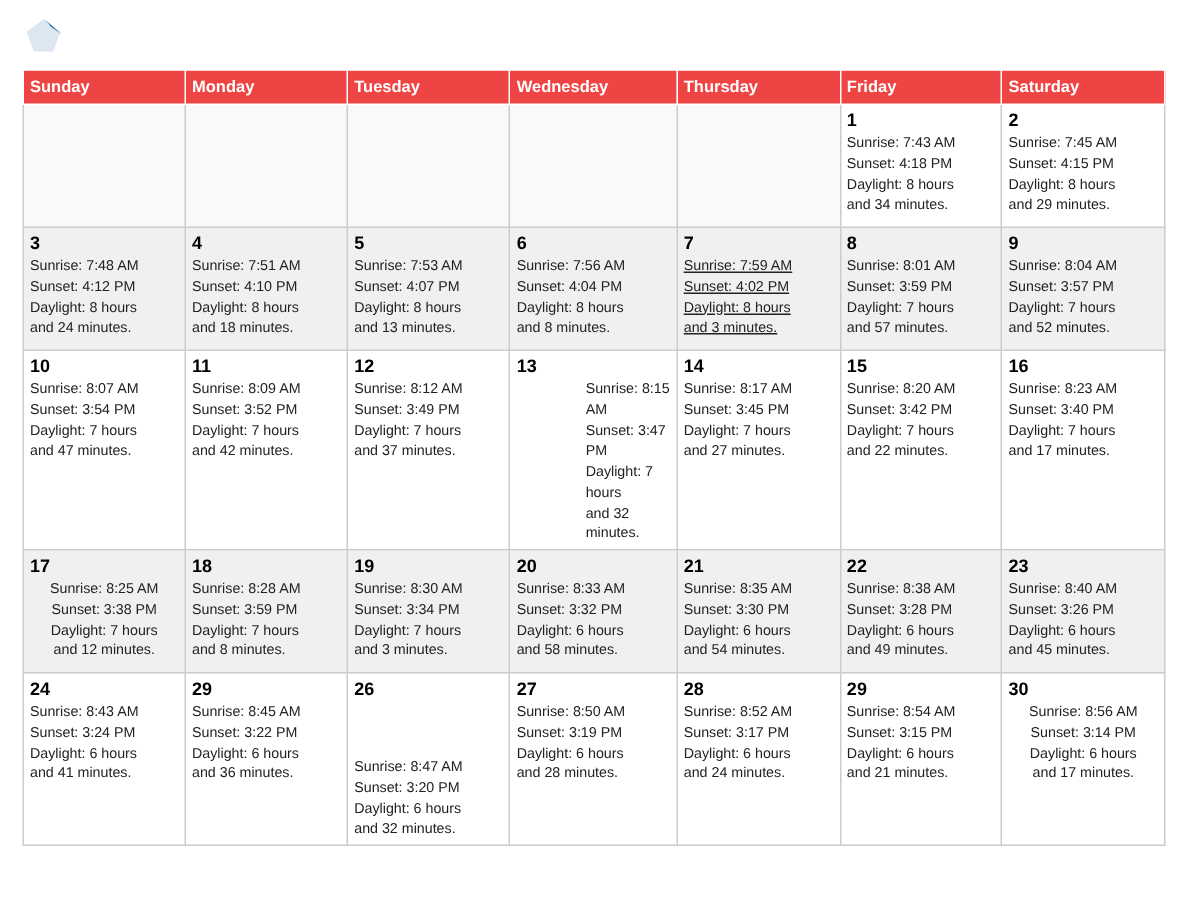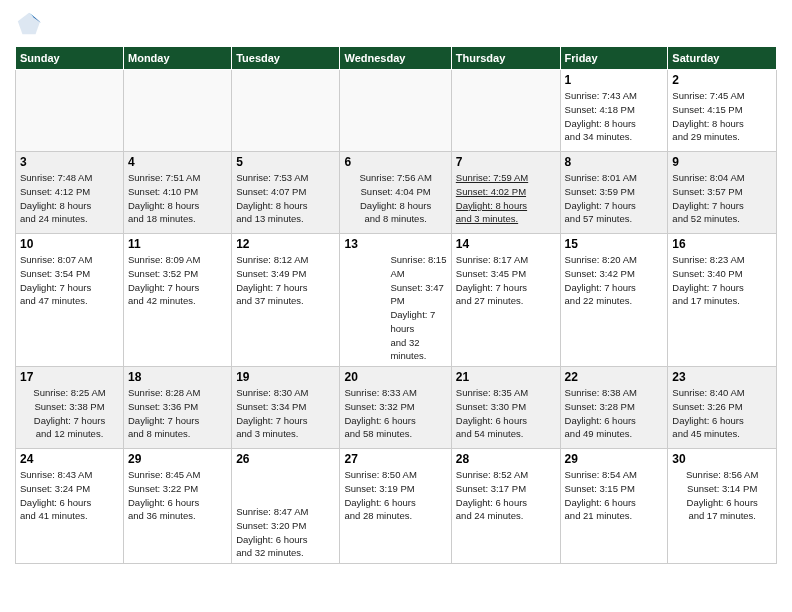--- a/index.html
+++ b/index.html
@@ -46,21 +46,21 @@
     .subtitle {
       font-size: 13px;
       color: #444;
     }
     .calendar {
       width: 100%;
       border-collapse: collapse;
       font-size: 10px;
     }
     .calendar th {
-      background: #14532d;
+      background: #ef4444;
       color: #fff;
       padding: 5px 4px;
       text-align: left;
       font-size: 11px;
       font-weight: bold;
       border: 1px solid #fff;
     }
     .calendar td {
       border: 1px solid #ccc;
       vertical-align: top;
@@ -160,21 +160,21 @@
           </td>
           <td>
             <span class="day-num">5</span>
             <div class="day-info" style="white-space: pre-line;">Sunrise: 7:53 AM
 Sunset: 4:07 PM
 Daylight: 8 hours
 and 13 minutes.</div>
           </td>
           <td>
             <span class="day-num">6</span>
-            <div class="day-info" style="white-space: pre-line; text-align: center;">Sunrise: 7:56 AM
+            <div class="day-info" style="white-space: pre-line;">Sunrise: 7:56 AM
 Sunset: 4:04 PM
 Daylight: 8 hours
 and 8 minutes.</div>
           </td>
           <td>
             <span class="day-num">7</span>
             <div class="day-info" style="white-space: pre-line; text-decoration: underline;">Sunrise: 7:59 AM
 Sunset: 4:02 PM
 Daylight: 8 hours
 and 3 minutes.</div>
@@ -249,21 +249,21 @@
           <td>
             <span class="day-num">17</span>
             <div class="day-info" style="white-space: pre-line; text-align: center;">Sunrise: 8:25 AM
 Sunset: 3:38 PM
 Daylight: 7 hours
 and 12 minutes.</div>
           </td>
           <td>
             <span class="day-num">18</span>
             <div class="day-info" style="white-space: pre-line;">Sunrise: 8:28 AM
-Sunset: 3:36 PM
+Sunset: 3:59 PM
 Daylight: 7 hours
 and 8 minutes.</div>
           </td>
           <td>
             <span class="day-num">19</span>
             <div class="day-info" style="white-space: pre-line;">Sunrise: 8:30 AM
 Sunset: 3:34 PM
 Daylight: 7 hours
 and 3 minutes.</div>
           </td>

